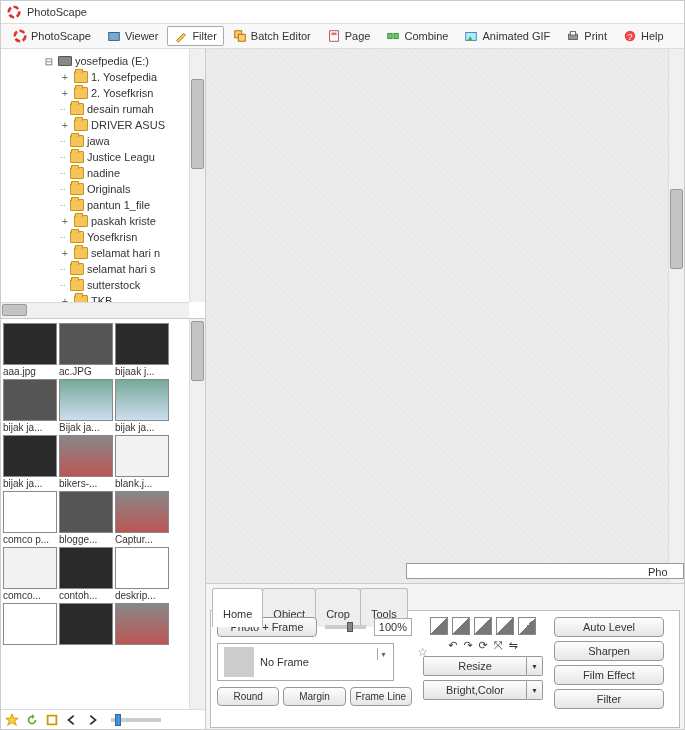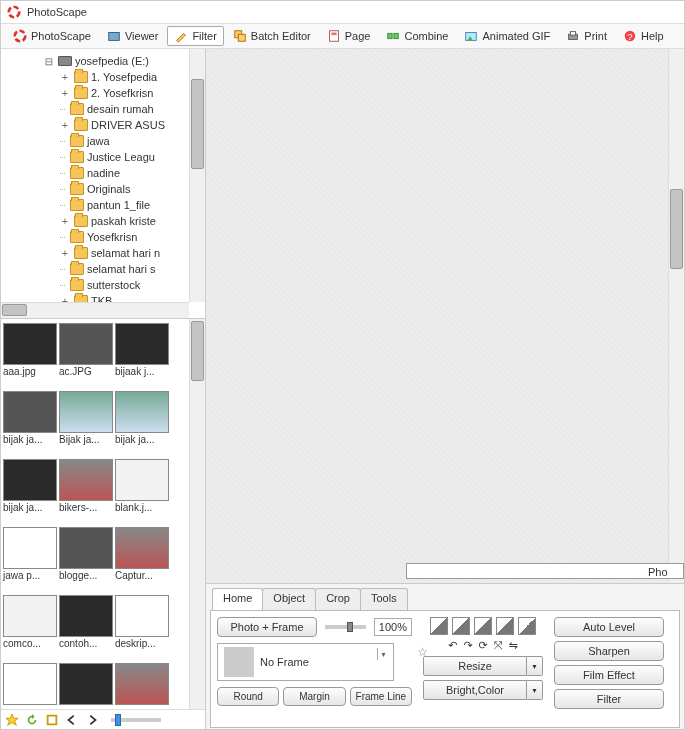--- a/index.html
+++ b/index.html
@@ -18,42 +18,42 @@
 .exp{width:12px;text-align:center;color:#666;font-size:10px;cursor:pointer}
 .fld{width:14px;height:12px;background:#f7c45a;border:1px solid #c89421;border-radius:1px;margin:0 3px;display:inline-block;position:relative}
 .fld:before{content:"";position:absolute;top:-3px;left:0;width:6px;height:3px;background:#f7c45a;border:1px solid #c89421;border-bottom:none;border-radius:1px 1px 0 0}
 .drv{width:14px;height:10px;background:#888;border:1px solid #555;border-radius:1px;margin:0 3px;display:inline-block}
 .dots{color:#aaa;font-size:9px;letter-spacing:-1px;margin-right:2px}
 .vscroll{position:absolute;right:0;top:0;width:16px;height:calc(100% - 16px);background:#f0f0f0;border-left:1px solid #ddd}
 .vthumb{background:#c4c4c4;border:1px solid #999;border-radius:2px;margin:1px}
 .hscroll{position:absolute;left:0;bottom:0;height:16px;width:calc(100% - 16px);background:#f0f0f0;border-top:1px solid #ddd}
 .hthumb{position:absolute;top:1px;left:1px;width:25px;height:12px;background:#c4c4c4;border:1px solid #999;border-radius:2px}
 .thumbs-wrap{flex:1;overflow:hidden;position:relative;background:#fff}
-.thumbs{padding:4px 2px;width:178px;display:grid;grid-template-columns:repeat(3,54px);gap:14px 2px}
+.thumbs{padding:4px 2px;width:178px;display:grid;grid-template-columns:repeat(3,54px);gap:2px 2px}
 .thumb{width:54px}
 .thumb .timg{width:54px;height:42px;border:1px solid #888;background:#555;display:flex;align-items:center;justify-content:center;overflow:hidden}
 .timg.light{background:#f2f2f2}
 .timg.white{background:#fff}
 .timg.road{background:linear-gradient(#888,#b55)}
 .timg.green{background:linear-gradient(#7a9,#cde)}
 .timg.dark{background:#2a2a2a}
 .tlabel{font-size:10px;text-align:left;white-space:nowrap;overflow:hidden;text-overflow:ellipsis;padding-top:1px}
 .bottom-icons{height:20px;display:flex;align-items:center;padding:0 4px;border-top:1px solid #ddd;gap:6px}
 .bico{width:14px;height:14px;cursor:pointer}
 .slider{flex:0 0 50px;height:4px;background:#ccc;position:relative;margin-left:6px}
 .slider .knob{position:absolute;left:4px;top:-4px;width:6px;height:12px;background:#4a90d9;border:1px solid #2a6aa9}
 .right{flex:1;display:flex;flex-direction:column}
 .canvas{flex:1;background:repeating-linear-gradient(45deg,#e9e9e9 0 2px,#ededed 2px 4px);border-bottom:1px solid #ccc;position:relative}
 .canvas-scroll{position:absolute;right:0;top:0;width:16px;height:100%;background:#f0f0f0;border-left:1px solid #ddd}
 .canvas-scroll .vthumb{height:80px;margin-top:140px}
 .canvas-bot{position:absolute;right:18px;bottom:4px;left:auto;width:260px;height:16px;border:1px solid #999;background:#fff}
 .pho-box{position:absolute;right:0;bottom:4px;height:16px;width:40px;border:1px solid #999;border-left:none;background:#fff;font-size:10px;padding-left:4px;display:flex;align-items:flex-end;overflow:hidden}
 .panel{height:145px;background:#f4f4f4;padding:4px 4px 4px 0;overflow:hidden}
 .tabs{display:flex;height:22px;padding-left:6px}
-.tab{padding:3px 10px;border:1px solid #bbb;border-bottom:none;background:#eee;margin-right:-1px;border-radius:3px 3px 0 0;cursor:pointer}
+.tab{padding:19px 10px;border:1px solid #bbb;border-bottom:none;background:#eee;margin-right:-1px;border-radius:3px 3px 0 0;cursor:pointer}
 .tab.active{background:#fff;position:relative;z-index:2}
 .panel-body{border:1px solid #bbb;background:#fff;height:118px;margin-left:4px;padding:6px;display:flex;gap:6px}
 .col1{width:195px;display:flex;flex-direction:column;gap:6px}
 .pf-row{display:flex;align-items:center;gap:8px}
 .btn{background:linear-gradient(#fdfdfd,#e6e6e6);border:1px solid #999;border-radius:4px;padding:3px 8px;font-size:11px;cursor:pointer;text-align:center}
 .zoom-slider{width:50px;height:4px;background:#ccc;position:relative}
 .zoom-slider .zk{position:absolute;left:22px;top:-3px;width:6px;height:10px;background:#888;border:1px solid #555}
 .zoom-val{border:1px solid #aaa;background:#fff;padding:2px 4px;width:42px;text-align:center}
 .frame-sel{border:1px solid #aaa;height:38px;display:flex;align-items:center;position:relative}
 .frame-sw{width:30px;height:30px;background:#ccc;margin:0 6px}
@@ -276,21 +276,21 @@
           <div class="thumb">
             <div class="timg road"></div>
             <div class="tlabel">bikers-...</div>
           </div>
           <div class="thumb">
             <div class="timg light"></div>
             <div class="tlabel">blank.j...</div>
           </div>
           <div class="thumb">
             <div class="timg white"></div>
-            <div class="tlabel">jawa p...</div>
+            <div class="tlabel">comco p...</div>
           </div>
           <div class="thumb">
             <div class="timg "></div>
             <div class="tlabel">blogge...</div>
           </div>
           <div class="thumb">
             <div class="timg road"></div>
             <div class="tlabel">Captur...</div>
           </div>
           <div class="thumb">

